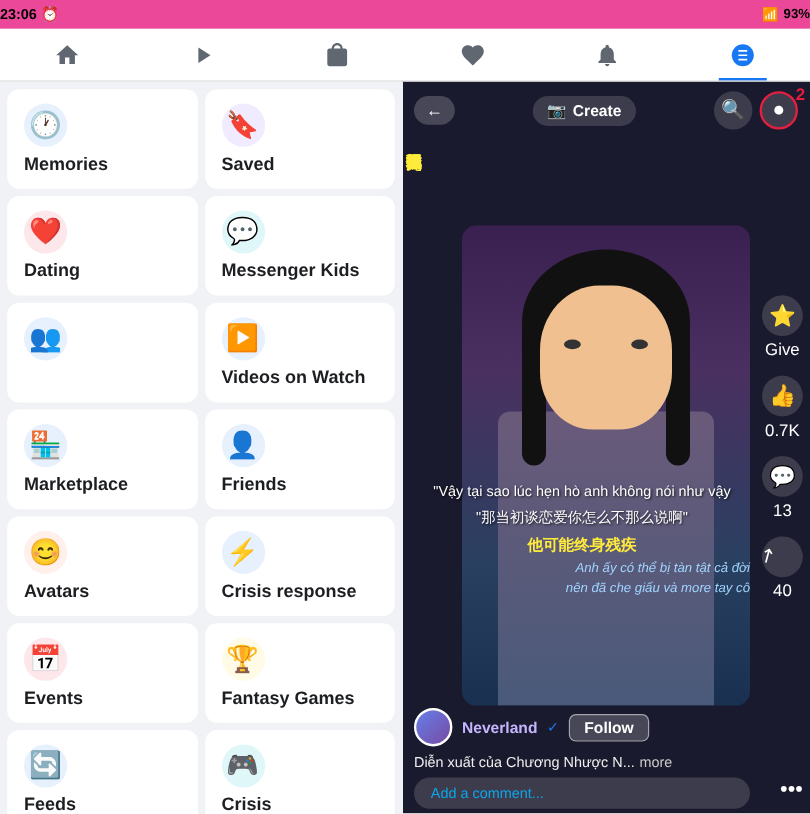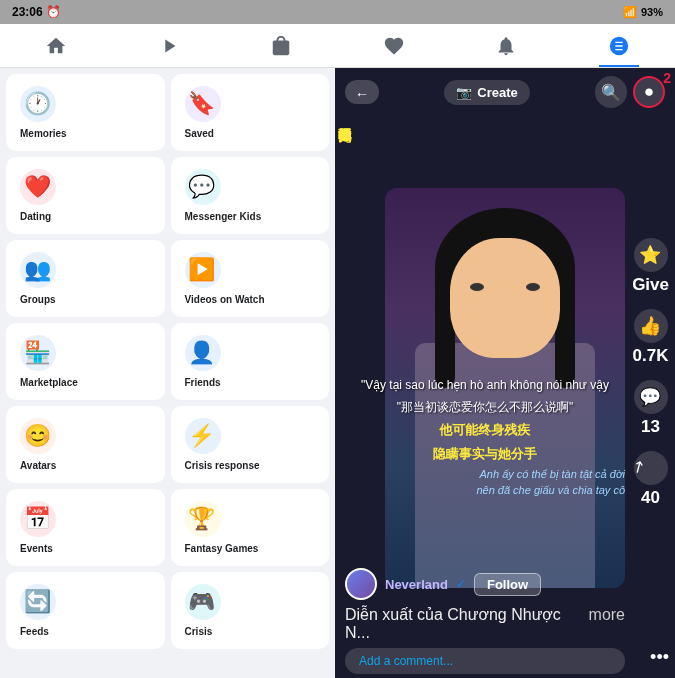--- a/index.html
+++ b/index.html
@@ -8,24 +8,24 @@
       height: 678px;
       font-family: -apple-system, BlinkMacSystemFont, 'Segoe UI', sans-serif;
       background: #f0f2f5;
       overflow: hidden;
       display: flex;
       flex-direction: column;
     }
 
     
     .status-bar {
-      background: #a3a3a3;
+      background: #ec4899;
       display: flex;
       justify-content: space-between;
-      padding: 4px 12px;
+      padding: 4px 0;
       height: 24px;
       font-size: 12px;
       font-weight: 600;
     }
     .status-left { display: flex; align-items: center; gap: 4px; }
     .status-right { display: flex; align-items: center; gap: 4px; font-size: 11px; }
 
     
     .nav-bar {
       background: #fff;
@@ -87,21 +87,21 @@
     .menu-item-icon {
       width: 36px;
       height: 36px;
       border-radius: 50%;
       display: flex;
       align-items: center;
       justify-content: center;
       font-size: 20px;
     }
     .menu-item-label {
-      font-size: 10px;
+      font-size: 15px;
       font-weight: 600;
       color: #1c1e21;
     }
 
     
     .video-panel {
       flex: 1;
       background: #1a1a2e;
       position: relative;
       overflow: hidden;
@@ -250,22 +250,22 @@
       background: rgba(255,255,255,0.15);
       border-radius: 50%;
       display: flex;
       align-items: center;
       justify-content: center;
       color: #fff;
       font-size: 18px;
     }
     .action-count {
       color: #fff;
-      font-size: 17px;
-      font-weight: 700;
+      font-size: 14px;
+      font-weight: 400;
     }
 
     
     .video-bottom {
       position: absolute;
       bottom: 36px;
       left: 0; right: 40px;
       padding: 0 10px;
       z-index: 10;
     }
@@ -297,23 +297,23 @@
       border-radius: 6px;
       padding: 3px 12px;
       color: #fff;
       font-size: 13px;
       font-weight: 600;
       cursor: pointer;
       text-align: center;
     }
     .video-desc {
       color: #eee;
-      font-size: 16px;
-      display: flex;
-      gap: 14px;
+      font-size: 12px;
+      display: flex;
+      gap: 4px;
     }
     .more-btn {
       color: #ccc;
       cursor: pointer;
     }
 
     
     .comment-bar {
       position: absolute;
       bottom: 4px;
@@ -409,21 +409,20 @@
         <span class="menu-item-label">Dating</span>
       </div>
 
       <div class="menu-item">
         <div class="menu-item-icon" style="background:#e0f7fa; color:#00c0e9; font-size:22px;">💬</div>
         <span class="menu-item-label">Messenger Kids</span>
       </div>
 
       <div class="menu-item">
         <div class="menu-item-icon" style="background:#e7f0fd; color:#1877f2; font-size:22px;">👥</div>
-        <span class="menu-item-label">Groups</span>
       </div>
 
       <div class="menu-item">
         <div class="menu-item-icon" style="background:#e7f0fd; color:#1877f2; font-size:22px;">▶️</div>
         <span class="menu-item-label">Videos on Watch</span>
       </div>
 
       <div class="menu-item">
         <div class="menu-item-icon" style="background:#e7f0fd; color:#1877f2; font-size:22px;">🏪</div>
         <span class="menu-item-label">Marketplace</span>
@@ -506,23 +505,22 @@
 
         <div style="position:absolute; top:100px; left:50px; width:20px; height:100px; background:#111; border-radius: 0 0 10px 10px; z-index:2;"></div>
         <div style="position:absolute; top:100px; right:50px; width:20px; height:100px; background:#111; border-radius: 0 0 10px 10px; z-index:2;"></div>
       </div>
     </div>
 
     <div class="subtitle-area">
       <div class="subtitle-zh">"Vậy tại sao lúc hẹn hò anh không nói như vậy</div>
       <div class="subtitle-zh">"那当初谈恋爱你怎么不那么说啊"</div>
       <div class="subtitle-yellow">他可能终身残疾</div>
-      <div class="subtitle-yellow">隐瞒事实与她分手</div>
       <div class="subtitle-vi">Anh ấy có thể bị tàn tật cả đời</div>
-      <div class="subtitle-vi">nên đã che giấu và chia tay cô</div>
+      <div class="subtitle-vi">nên đã che giấu và more tay cô</div>
     </div>
 
     <div class="video-actions">
       <div class="action-btn">
         <div class="action-icon">⭐</div>
         <span class="action-count">Give</span>
       </div>
       <div class="action-btn">
         <div class="action-icon">👍</div>
         <span class="action-count">0.7K</span>

